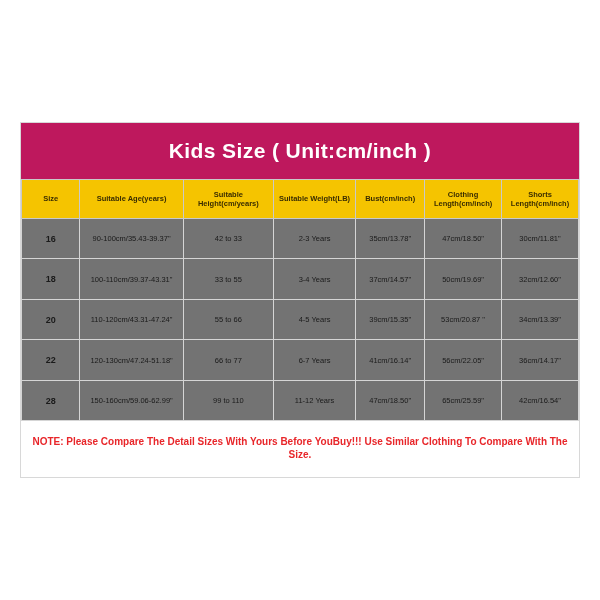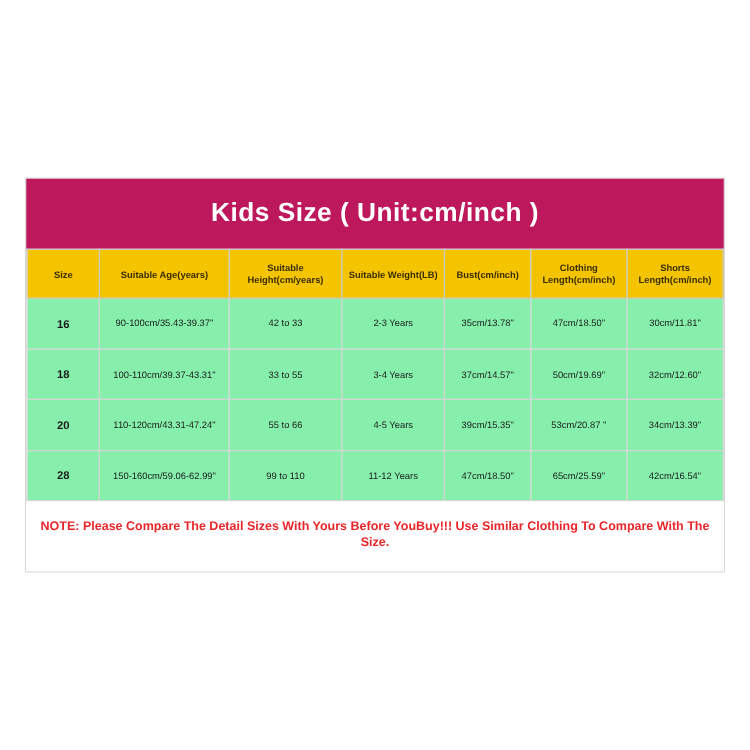--- a/index.html
+++ b/index.html
@@ -59,21 +59,21 @@
     padding: 2px 1px;
     line-height: 1.2;
   }
   tbody td {
     height: 35.5px;
     border: 1px solid #d5d5d5;
     text-align: center;
     font-size: 7.5px;
     color: #1a1a1a;
     padding: 2px 1px;
-    background: #86efac;
+    background: #737373;
   }
   tbody td.size-cell {
     font-weight: bold;
     font-size: 9px;
   }
   col.c-size { width: 11.0%; }
   col.c-age { width: 19.5%; }
   col.c-height { width: 17.0%; }
   col.c-weight { width: 15.5%; }
   col.c-bust { width: 13.0%; }
@@ -144,20 +144,29 @@
         <tr>
           <td class="size-cell">20</td>
           <td>110-120cm/43.31-47.24"</td>
           <td>55 to 66</td>
           <td>4-5 Years</td>
           <td>39cm/15.35"</td>
           <td>53cm/20.87 "</td>
           <td>34cm/13.39"</td>
         </tr>
         <tr>
+          <td class="size-cell">22</td>
+          <td>120-130cm/47.24-51.18"</td>
+          <td>66 to 77</td>
+          <td>6-7 Years</td>
+          <td>41cm/16.14"</td>
+          <td>56cm/22.05"</td>
+          <td>36cm/14.17"</td>
+        </tr>
+        <tr>
           <td class="size-cell">28</td>
           <td>150-160cm/59.06-62.99"</td>
           <td>99 to 110</td>
           <td>11-12 Years</td>
           <td>47cm/18.50"</td>
           <td>65cm/25.59"</td>
           <td>42cm/16.54"</td>
         </tr>
       </tbody>
     </table>

